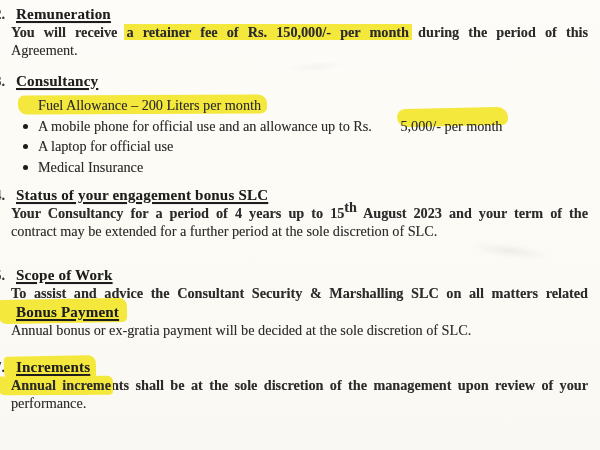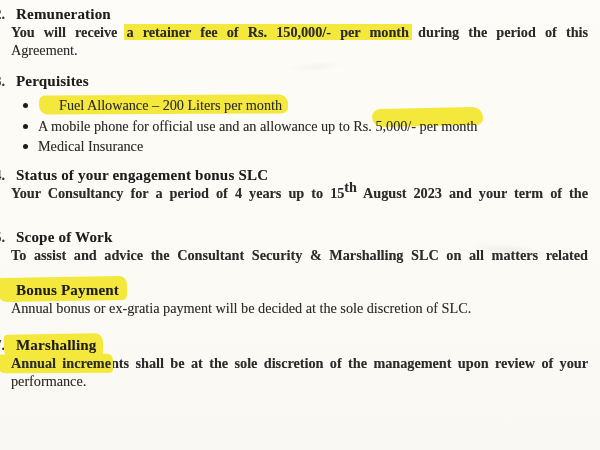--- a/index.html
+++ b/index.html
@@ -11,32 +11,32 @@
     background:linear-gradient(180deg,#fdfcf8 0%, #fbfaf4 60%, #faf8f2 100%);
     font-family:"Liberation Serif", serif;
     color:var(--txt);
     text-shadow:0.2px 0.2px 0.6px rgba(60,60,60,0.35);
   }
   .content{position:absolute;left:11px;top:5px;width:577px;}
   .sec{position:relative;}
   .sec-perquisites{margin-top:13px;}
   .sec-status{margin-top:9px;}
   .sec-scope{margin-top:26px;}
-  .sec-bonus{margin-top:16px;}
+  .sec-bonus{}
   .sec-increments{margin-top:19px;}
 
   .head-line{position:relative;line-height:18px;height:18px;margin-left:5px;}
   .num{
     position:absolute;left:-32px;width:21px;text-align:right;
     font-weight:bold;font-size:14.5px;color:#3a3a3a;
   }
   .sec-heading{
     position:relative;display:inline-block;z-index:0;
     font-weight:bold;font-size:15px;color:var(--head);
-    text-decoration-thickness:1.5px;text-underline-offset:2px;
+    text-decoration:underline;text-decoration-thickness:1.5px;text-underline-offset:2px;
     letter-spacing:0.2px;
   }
   .hl-head::before{
     content:"";position:absolute;z-index:-1;
     left:-18px;right:-8px;top:-4px;bottom:-2px;
     background:var(--hl);transform:rotate(-1deg);
     border-radius:4px 8px 5px 9px;
   }
   .sec-increments .hl-head::before{left:-12px;right:-6px;top:-2px;bottom:-4px;}
 
@@ -45,28 +45,28 @@
   .jl{text-align:justify;text-align-last:justify;font-weight:bold;}
 
   .bullets{list-style:none;margin:5px 0 0 0;padding:0;}
   .bullets li{position:relative;padding-left:27px;line-height:20.5px;font-size:14.2px;}
   .dot{
     position:absolute;left:12px;top:8px;width:5px;height:5px;border-radius:50%;
     background:#1c1c1c;
   }
 
   .hl-inline{background:var(--hl);box-shadow:3px 0 0 var(--hl),-3px 0 0 var(--hl);}
-  .hl-line{position:relative;z-index:0;margin-left:21px;}
+  .hl-line{position:relative;z-index:0;}
   .hl-line::before{
     content:"";position:absolute;z-index:-1;
     left:-20px;right:-6px;top:-2px;bottom:-1px;
     background:var(--hl);transform:rotate(-0.3deg);
     border-radius:6px 9px 6px 9px;
   }
-  .hl-marker{position:relative;z-index:0;}
+  .hl-marker{position:relative;z-index:0;margin-left:25px;}
   .hl-marker::before{
     content:"";position:absolute;z-index:-1;
     left:-3px;right:-6px;top:-60%;height:112%;
     background:var(--hl);transform:rotate(-1.3deg);
     border-radius:9px 12px 7px 11px;
   }
   .hl-run{position:relative;z-index:0;}
   .hl-run::before{
     content:"";position:absolute;z-index:-1;
     left:-13px;right:-2px;top:-1px;bottom:-2px;
@@ -95,46 +95,48 @@
   <div class="smudge smudge-b"></div>
   <div class="content">
       <section class="sec sec-remuneration">
         <div class="head-line"><span class="num">2.</span><span class="sec-heading">Remuneration</span></div>
         <div class="body">
           <div class="line jl"><span>You will receive </span><span class="hl-inline">a retainer fee of Rs. 150,000/- per month</span><span> during the period of this</span></div>
           <div class="line"><span>Agreement.</span></div>
         </div>
       </section>
       <section class="sec sec-perquisites">
-        <div class="head-line"><span class="num">3.</span><span class="sec-heading">Perquisites</span></div>
+        <div class="head-line"><span class="num">3.</span><span class="sec-heading">Consultancy</span></div>
         <ul class="bullets">
           <li><span class="dot"></span><span class="hl-line"><span>Fuel Allowance – 200 Liters per month</span></span></li>
           <li><span class="dot"></span><span>A mobile phone for official use and an allowance up to Rs. </span><span class="hl-marker">5,000/- per month</span></li>
+          <li><span class="dot"></span><span>A laptop for official use</span></li>
           <li><span class="dot"></span><span>Medical Insurance</span></li>
         </ul>
       </section>
       <section class="sec sec-status">
         <div class="head-line"><span class="num">4.</span><span class="sec-heading">Status of your engagement bonus SLC</span></div>
         <div class="body">
           <div class="line jl"><span>Your Consultancy for a period of 4 years up to 15</span><sup>th</sup><span> August 2023 and your term of the</span></div>
+          <div class="line"><span>contract may be extended for a further period at the sole discretion of SLC.</span></div>
         </div>
       </section>
       <section class="sec sec-scope">
         <div class="head-line"><span class="num">5.</span><span class="sec-heading">Scope of Work</span></div>
         <div class="body">
           <div class="line jl"><span>To assist and advice the Consultant Security &amp; Marshalling SLC on all matters related</span></div>
         </div>
       </section>
       <section class="sec sec-bonus">
         <div class="head-line"><span class="num">6.</span><span class="sec-heading hl-head">Bonus Payment</span></div>
         <div class="body">
           <div class="line"><span>Annual bonus or ex-gratia payment will be decided at the sole discretion of SLC.</span></div>
         </div>
       </section>
       <section class="sec sec-increments">
-        <div class="head-line"><span class="num">7.</span><span class="sec-heading hl-head">Marshalling</span></div>
+        <div class="head-line"><span class="num">7.</span><span class="sec-heading hl-head">Increments</span></div>
         <div class="body">
           <div class="line jl"><span class="hl-run">Annual increme</span><span>nts shall be at the sole discretion of the management upon review of your</span></div>
           <div class="line"><span>performance.</span></div>
         </div>
       </section>
     </div>
 </div>
 
 </body></html>

